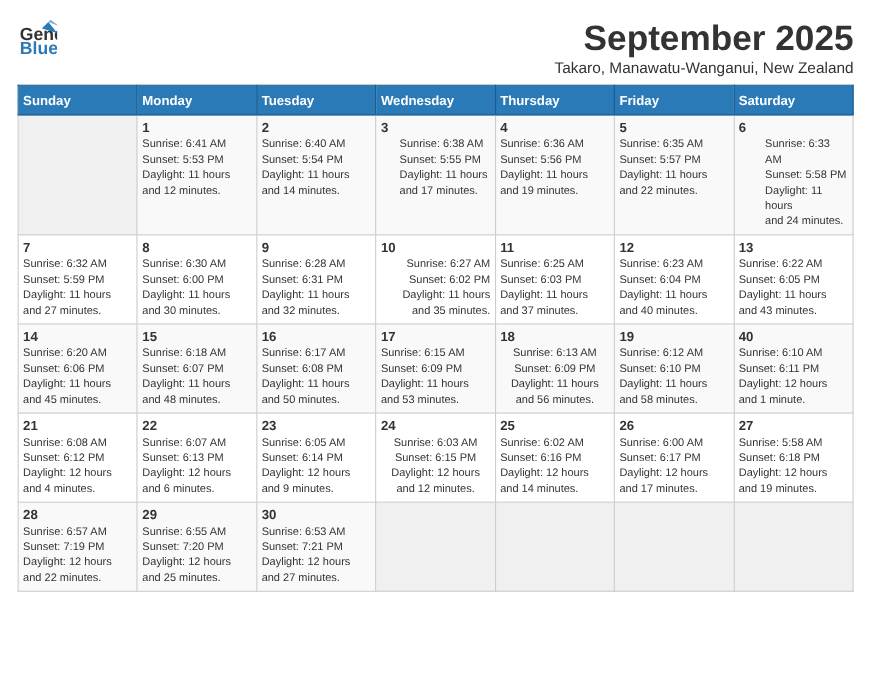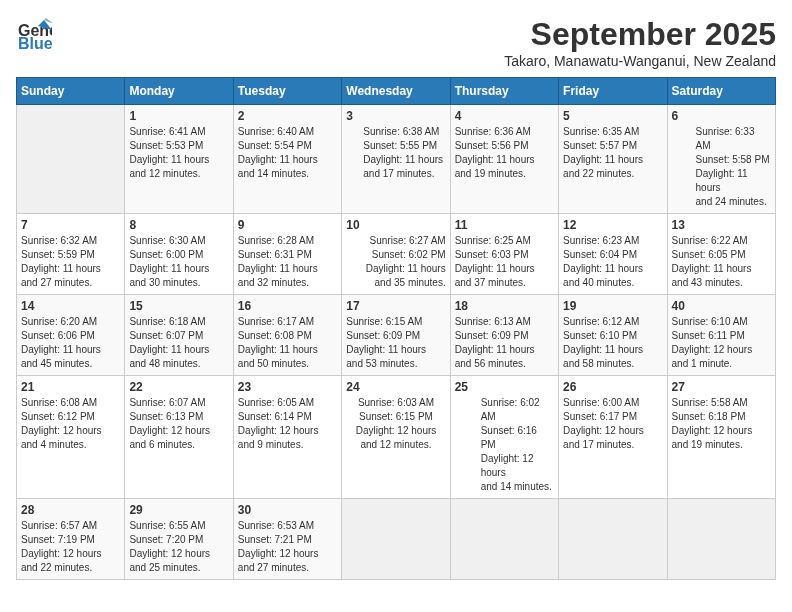--- a/index.html
+++ b/index.html
@@ -228,21 +228,21 @@
         </td>
         <td>
           <div class="day-num">17</div>
           <div class="day-info" style="white-space: pre-line;">Sunrise: 6:15 AM
 Sunset: 6:09 PM
 Daylight: 11 hours
 and 53 minutes.</div>
         </td>
         <td>
           <div class="day-num">18</div>
-          <div class="day-info" style="white-space: pre-line;">Sunrise: 6:13 AM
+          <div class="day-info" style="white-space: pre-line; text-align: center;">Sunrise: 6:13 AM
 Sunset: 6:09 PM
 Daylight: 11 hours
 and 56 minutes.</div>
         </td>
         <td>
           <div class="day-num">19</div>
           <div class="day-info" style="white-space: pre-line;">Sunrise: 6:12 AM
 Sunset: 6:10 PM
 Daylight: 11 hours
 and 58 minutes.</div>
@@ -279,21 +279,21 @@
         </td>
         <td>
           <div class="day-num">24</div>
           <div class="day-info" style="white-space: pre-line; text-align: center;">Sunrise: 6:03 AM
 Sunset: 6:15 PM
 Daylight: 12 hours
 and 12 minutes.</div>
         </td>
         <td>
           <div class="day-num">25</div>
-          <div class="day-info" style="white-space: pre-line; margin-left: 26px;">Sunrise: 6:02 AM
+          <div class="day-info" style="white-space: pre-line;">Sunrise: 6:02 AM
 Sunset: 6:16 PM
 Daylight: 12 hours
 and 14 minutes.</div>
         </td>
         <td>
           <div class="day-num">26</div>
           <div class="day-info" style="white-space: pre-line;">Sunrise: 6:00 AM
 Sunset: 6:17 PM
 Daylight: 12 hours
 and 17 minutes.</div>

